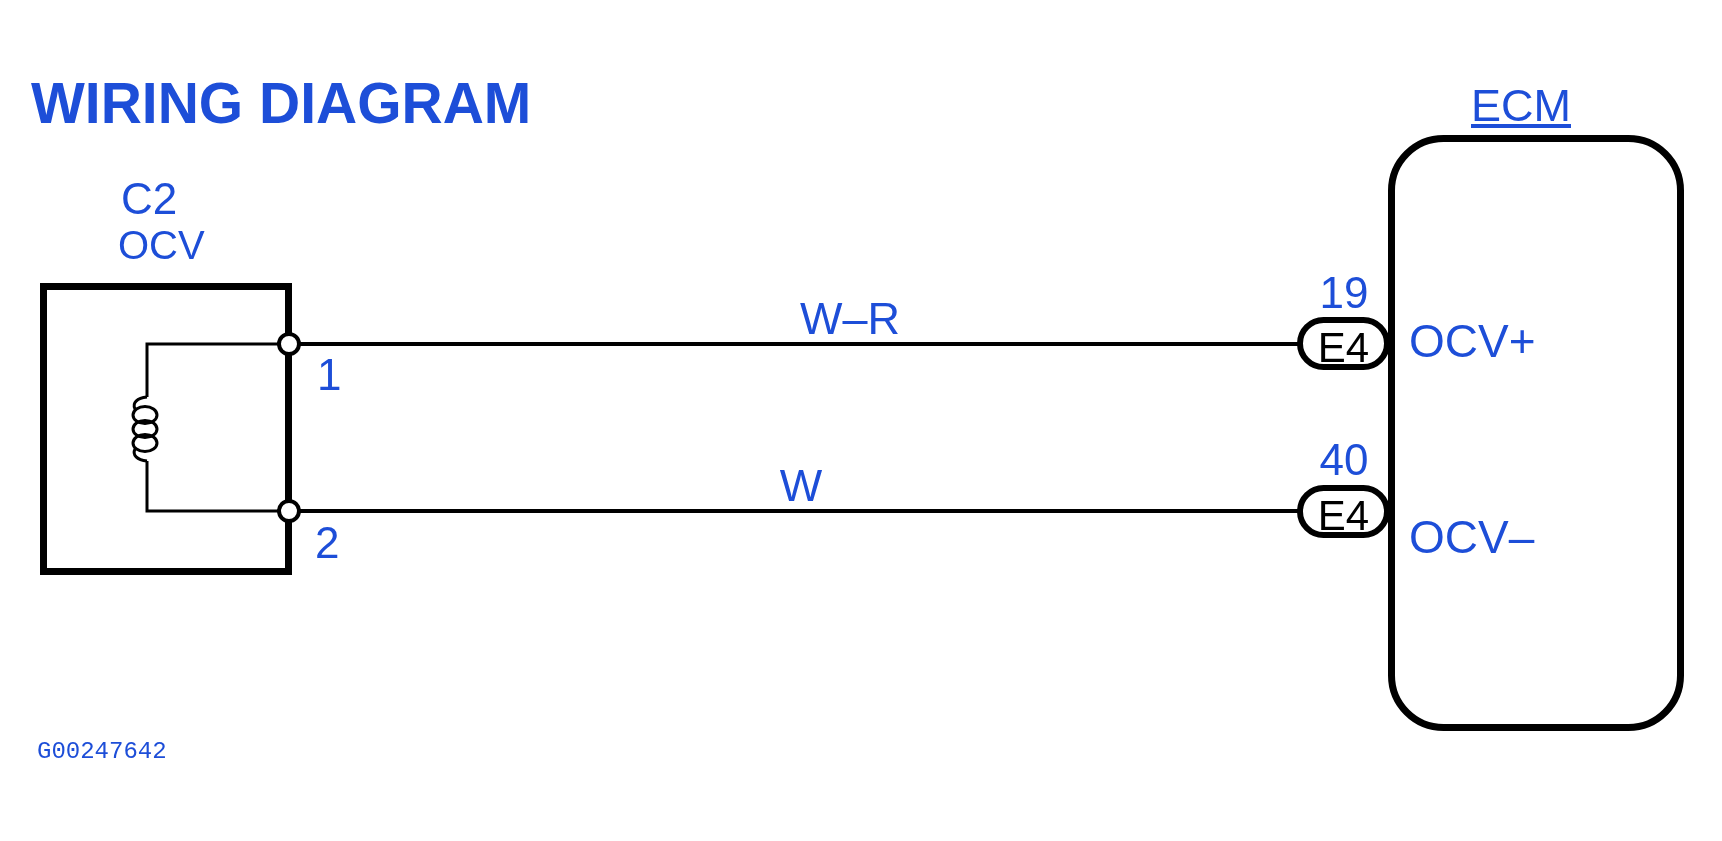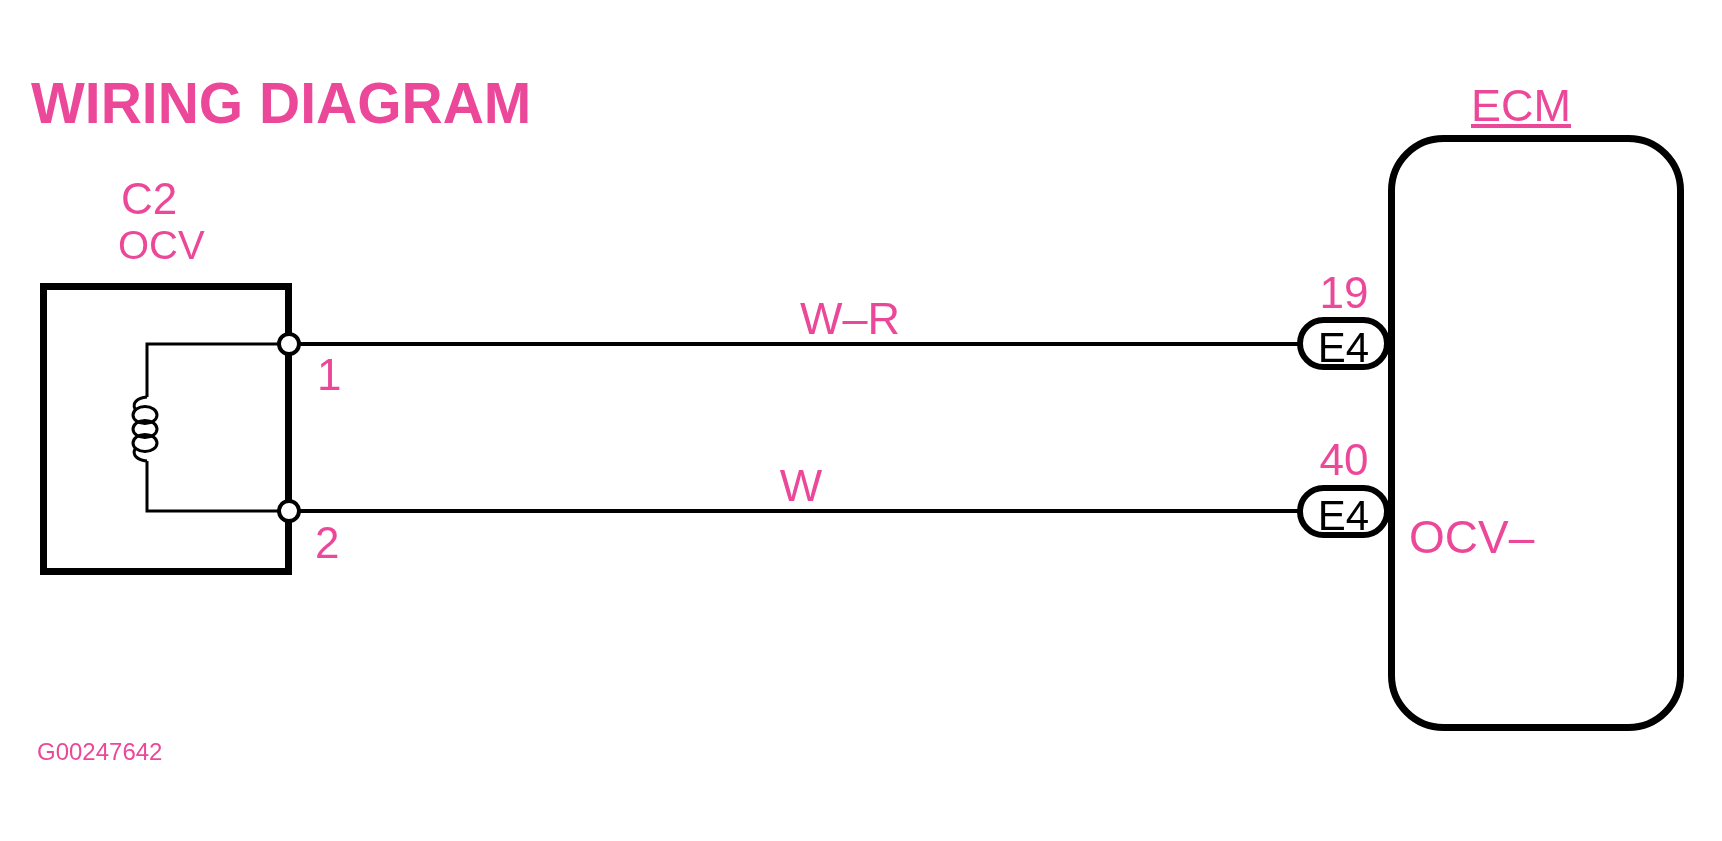--- a/index.html
+++ b/index.html
@@ -16,21 +16,21 @@
     color: #000000;
     overflow: hidden;
   }
   .stage svg.wires {
     position: absolute;
     left: 0;
     top: 0;
   }
   .label {
     position: absolute;
-    color: #ec4899;
+    color: #1d4ed8;
     white-space: pre;
     line-height: 1.05;
   }
   .title {
     left: 31px;
     top: 74px;
     font-size: 57px;
     font-weight: bold;
     letter-spacing: 0px;
   }
@@ -107,20 +107,21 @@
   .signal-minus {
     left: 1409px;
     top: 481px;
     font-size: 46px;
     margin-top: 32px;
   }
   .figure-id {
     left: 37px;
     top: 739px;
     font-size: 24px;
+    font-family: Liberation Mono, monospace;
   }
 </style>
 </head>
 <body>
 
 <div class="stage">
 
   <svg class="wires" width="1722" height="841" viewBox="0 0 1722 841">
 
     <line x1="296" y1="344" x2="1305" y2="344" stroke="#000" stroke-width="4"></line>
@@ -160,17 +161,18 @@
   <div class="label wire-label-2">W</div>
 
   <div class="label term-19">19</div>
   <div class="label term-29">40</div>
 
   <div class="pill-label top">E4</div>
   <div class="pill-label bottom">E4</div>
 
   <div class="label ecm-title">ECM</div>
 
+  <div class="label signal-plus">OCV+</div>
   <div class="label signal-minus">OCV–</div>
 
   <div class="label figure-id">G00247642</div>
 
 </div>
 
 </body></html>

